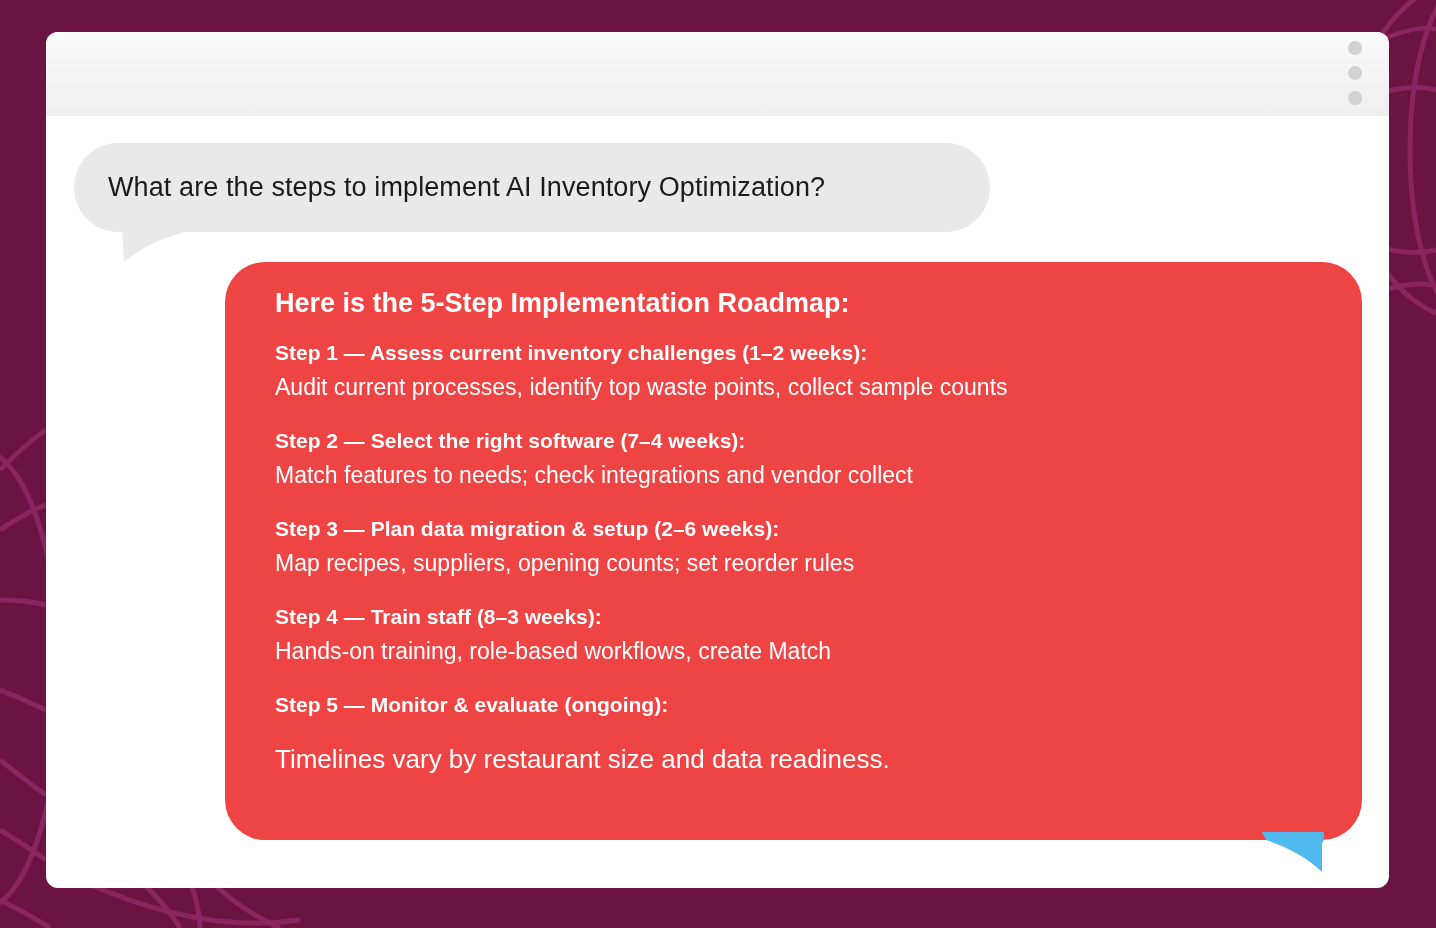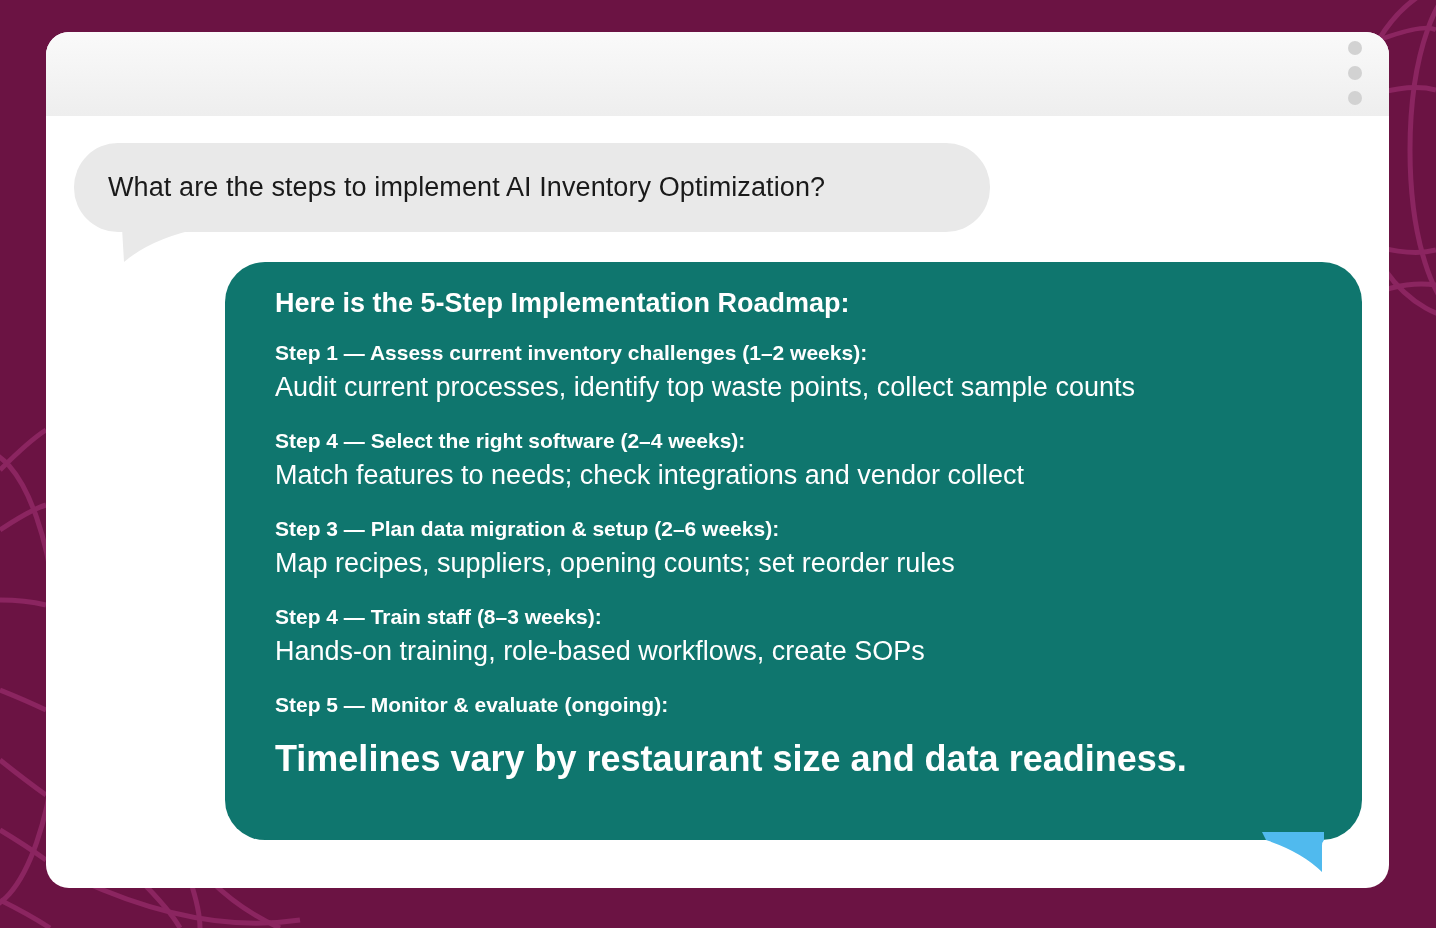--- a/index.html
+++ b/index.html
@@ -5,50 +5,50 @@
   html, body { margin: 0; padding: 0; }
   body {
     width: 1436px; height: 928px; overflow: hidden;
     background: #6b1343;
     font-family: "Liberation Sans", sans-serif;
     position: relative;
   }
   .bg-deco { position: absolute; left: 0; top: 0; width: 1436px; height: 928px; }
   .window {
     position: absolute; left: 46px; top: 32px; width: 1343px; height: 856px;
-    background: #ffffff; border-radius: 23px; overflow: hidden;
+    background: #ffffff; border-radius: 12px; overflow: hidden;
   }
   .titlebar {
     position: absolute; left: 0; top: 0; width: 100%; height: 84px;
     background: linear-gradient(#fafafa, #eeeeee);
   }
   .kebab {
     position: absolute; right: 26px; top: 9px; width: 16px; height: 64px;
     display: flex; flex-direction: column; justify-content: space-between; align-items: center;
     cursor: pointer;
   }
   .kebab span { width: 14px; height: 14px; border-radius: 50%; background: #d2d2d2; display: block; }
   .user-bubble {
     position: absolute; left: 28px; top: 111px; width: 916px; height: 89px;
     background: #e9e9e9; border-radius: 44px;
     display: flex; align-items: center; box-sizing: border-box; padding-left: 34px;
   }
   .user-bubble .text { font-size: 27px; color: #1a1a1a; letter-spacing: 0.1px; }
   .user-tail { position: absolute; left: 76px; top: 196px; }
   .ai-bubble {
     position: absolute; left: 179px; top: 230px; width: 1137px; height: 578px;
-    background: #0f766e; border-radius: 40px; box-sizing: border-box;
+    background: #ef4444; border-radius: 40px; box-sizing: border-box;
     padding: 24px 30px 0 50px; color: #ffffff;
   }
   .ai-tail { position: absolute; left: 1216px; top: 800px; }
   .ai-bubble .intro { font-size: 27px; font-weight: bold; line-height: 34px; margin: 0 0 16px 0; }
   .step { margin-bottom: 20px; }
   .step .title { font-size: 21px; font-weight: bold; line-height: 34px; }
-  .step .desc { font-size: 27px; line-height: 34px; }
-  .ai-bubble .footer { font-size: 36px; font-weight: bold; line-height: 34px; }
+  .step .desc { font-size: 23px; line-height: 34px; }
+  .ai-bubble .footer { font-size: 26px; font-weight: normal; line-height: 34px; }
 </style>
 </head>
 <body>
 
 <svg class="bg-deco" viewBox="0 0 1436 928" fill="none" stroke="#8b2560" stroke-width="5">
   <ellipse cx="1470" cy="150" rx="120" ry="170"></ellipse>
   <ellipse cx="1470" cy="150" rx="60" ry="170"></ellipse>
   <path d="M1330 60 Q1420 20 1436 30"></path>
   <path d="M1330 110 Q1400 80 1436 90"></path>
   <path d="M1330 230 Q1400 260 1436 250"></path>
@@ -84,30 +84,30 @@
   </svg>
 
   <div class="ai-bubble">
     <div class="intro">Here is the 5-Step Implementation Roadmap:</div>
 
     <div class="step">
       <div class="title">Step 1 — Assess current inventory challenges (1–2 weeks):</div>
       <div class="desc">Audit current processes, identify top waste points, collect sample counts</div>
     </div>
     <div class="step">
-      <div class="title">Step 4 — Select the right software (2–4 weeks):</div>
+      <div class="title">Step 2 — Select the right software (7–4 weeks):</div>
       <div class="desc">Match features to needs; check integrations and vendor collect</div>
     </div>
     <div class="step">
       <div class="title">Step 3 — Plan data migration &amp; setup (2–6 weeks):</div>
       <div class="desc">Map recipes, suppliers, opening counts; set reorder rules</div>
     </div>
     <div class="step">
       <div class="title">Step 4 — Train staff (8–3 weeks):</div>
-      <div class="desc">Hands-on training, role-based workflows, create SOPs</div>
+      <div class="desc">Hands-on training, role-based workflows, create Match</div>
     </div>
     <div class="step">
       <div class="title">Step 5 — Monitor &amp; evaluate (ongoing):</div>
     </div>
 
     <div class="footer">Timelines vary by restaurant size and data readiness.</div>
   </div>
   <svg class="ai-tail" width="62" height="40" viewBox="0 0 62 40">
     <path d="M0 0 L62 0 L62 8 Q60 10 60 14 L60 40 Q40 20 4 8 Z" fill="#50baee"></path>
   </svg>

